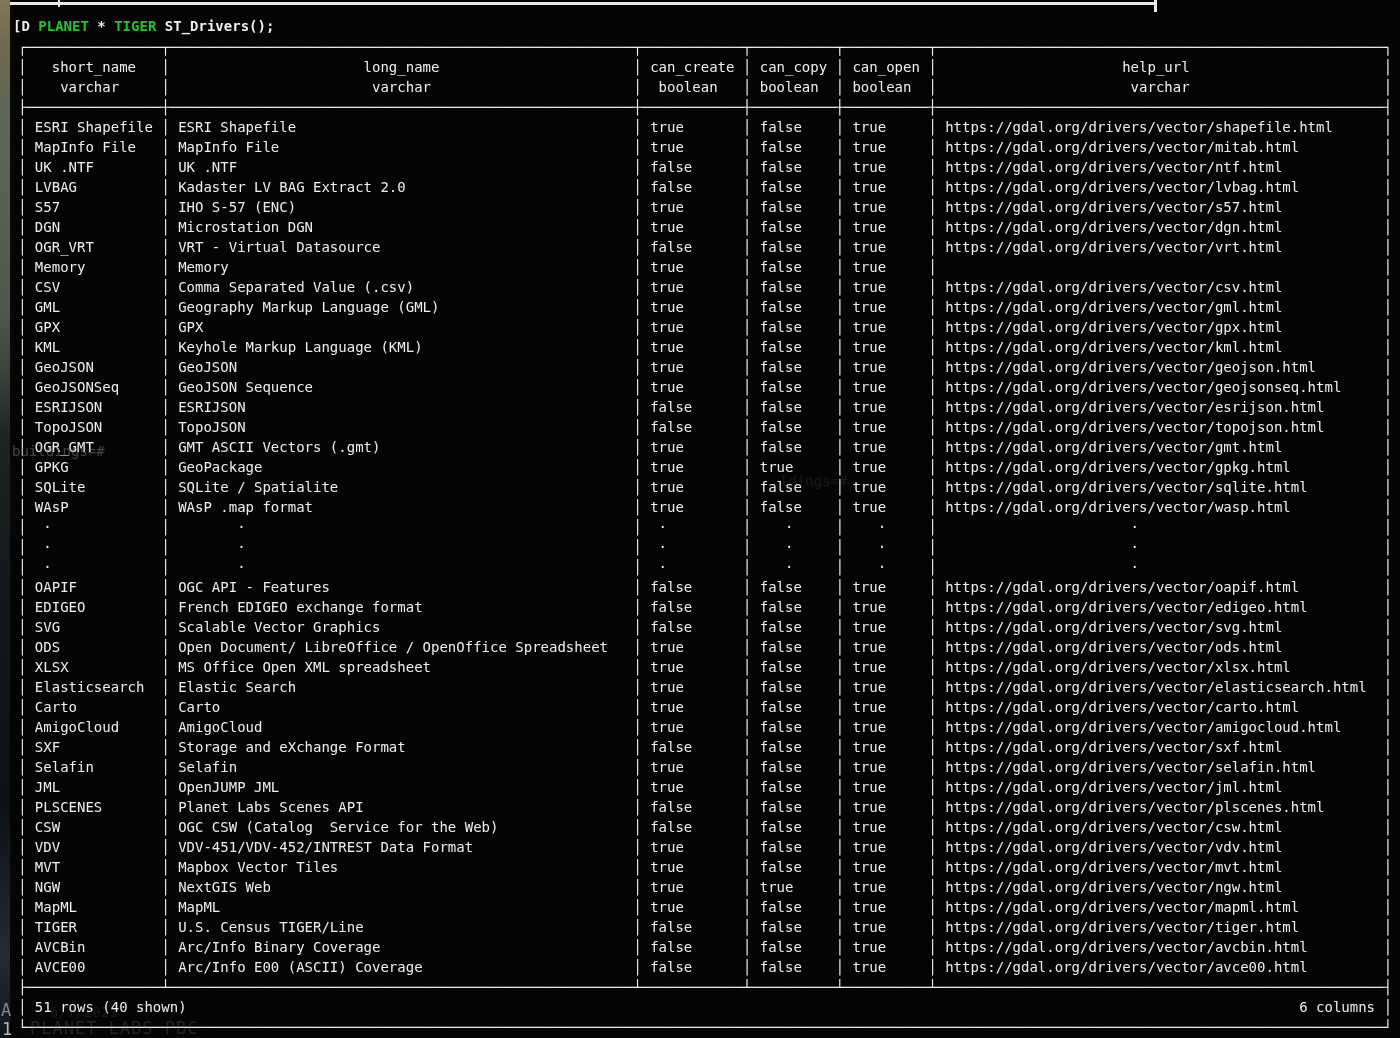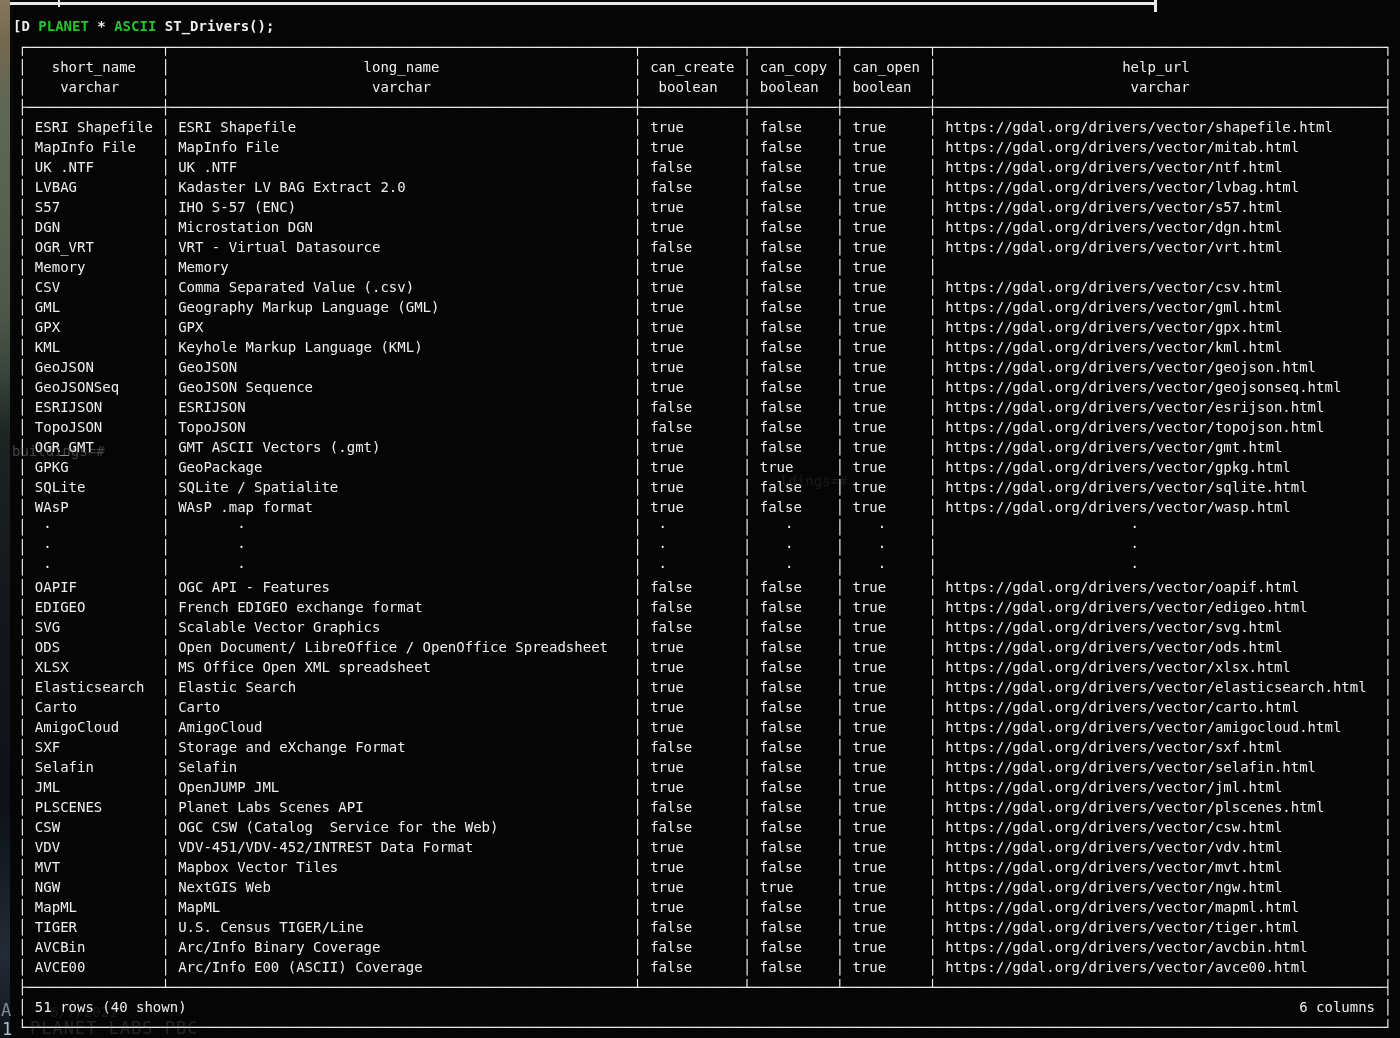--- a/index.html
+++ b/index.html
@@ -30,21 +30,21 @@
 </head>
 <body>
 
 <div class="wallpaper"></div>
 
 <div class="screen">
   <div class="win-border-h"></div>
   <div class="win-border-tick"></div>
   <div class="win-border-notch"></div>
 
-  <div class="query-line"><span>[D</span><span id="query-tokens"> <span class="kw">PLANET</span> <span class="">*</span> <span class="kw">ASCII</span> <span class="">ST_Drivers();</span></span></div>
+  <div class="query-line"><span>[D</span><span id="query-tokens"> <span class="kw">PLANET</span> <span class="">*</span> <span class="kw">TIGER</span> <span class="">ST_Drivers();</span></span></div>
 
   <div class="result" id="result-table"><div class="line">┌────────────────┬───────────────────────────────────────────────────────┬────────────┬──────────┬──────────┬─────────────────────────────────────────────────────┐</div><div class="line">│   short_name   │                       long_name                       │ can_create │ can_copy │ can_open │                      help_url                       │</div><div class="line">│    varchar     │                        varchar                        │  boolean   │ boolean  │ boolean  │                       varchar                       │</div><div class="line">├────────────────┼───────────────────────────────────────────────────────┼────────────┼──────────┼──────────┼─────────────────────────────────────────────────────┤</div><div class="line">│ ESRI Shapefile │ ESRI Shapefile                                        │ true       │ false    │ true     │ https://gdal.org/drivers/vector/shapefile.html      │</div><div class="line">│ MapInfo File   │ MapInfo File                                          │ true       │ false    │ true     │ https://gdal.org/drivers/vector/mitab.html          │</div><div class="line">│ UK .NTF        │ UK .NTF                                               │ false      │ false    │ true     │ https://gdal.org/drivers/vector/ntf.html            │</div><div class="line">│ LVBAG          │ Kadaster LV BAG Extract 2.0                           │ false      │ false    │ true     │ https://gdal.org/drivers/vector/lvbag.html          │</div><div class="line">│ S57            │ IHO S-57 (ENC)                                        │ true       │ false    │ true     │ https://gdal.org/drivers/vector/s57.html            │</div><div class="line">│ DGN            │ Microstation DGN                                      │ true       │ false    │ true     │ https://gdal.org/drivers/vector/dgn.html            │</div><div class="line">│ OGR_VRT        │ VRT - Virtual Datasource                              │ false      │ false    │ true     │ https://gdal.org/drivers/vector/vrt.html            │</div><div class="line">│ Memory         │ Memory                                                │ true       │ false    │ true     │                                                     │</div><div class="line">│ CSV            │ Comma Separated Value (.csv)                          │ true       │ false    │ true     │ https://gdal.org/drivers/vector/csv.html            │</div><div class="line">│ GML            │ Geography Markup Language (GML)                       │ true       │ false    │ true     │ https://gdal.org/drivers/vector/gml.html            │</div><div class="line">│ GPX            │ GPX                                                   │ true       │ false    │ true     │ https://gdal.org/drivers/vector/gpx.html            │</div><div class="line">│ KML            │ Keyhole Markup Language (KML)                         │ true       │ false    │ true     │ https://gdal.org/drivers/vector/kml.html            │</div><div class="line">│ GeoJSON        │ GeoJSON                                               │ true       │ false    │ true     │ https://gdal.org/drivers/vector/geojson.html        │</div><div class="line">│ GeoJSONSeq     │ GeoJSON Sequence                                      │ true       │ false    │ true     │ https://gdal.org/drivers/vector/geojsonseq.html     │</div><div class="line">│ ESRIJSON       │ ESRIJSON                                              │ false      │ false    │ true     │ https://gdal.org/drivers/vector/esrijson.html       │</div><div class="line">│ TopoJSON       │ TopoJSON                                              │ false      │ false    │ true     │ https://gdal.org/drivers/vector/topojson.html       │</div><div class="line">│ OGR_GMT        │ GMT ASCII Vectors (.gmt)                              │ true       │ false    │ true     │ https://gdal.org/drivers/vector/gmt.html            │</div><div class="line">│ GPKG           │ GeoPackage                                            │ true       │ true     │ true     │ https://gdal.org/drivers/vector/gpkg.html           │</div><div class="line">│ SQLite         │ SQLite / Spatialite                                   │ true       │ false    │ true     │ https://gdal.org/drivers/vector/sqlite.html         │</div><div class="line">│ WAsP           │ WAsP .map format                                      │ true       │ false    │ true     │ https://gdal.org/drivers/vector/wasp.html           │</div><div class="line">│  ·             │        ·                                              │  ·         │    ·     │    ·     │                       ·                             │</div><div class="line">│  ·             │        ·                                              │  ·         │    ·     │    ·     │                       ·                             │</div><div class="line">│  ·             │        ·                                              │  ·         │    ·     │    ·     │                       ·                             │</div><div class="line">│ OAPIF          │ OGC API - Features                                    │ false      │ false    │ true     │ https://gdal.org/drivers/vector/oapif.html          │</div><div class="line">│ EDIGEO         │ French EDIGEO exchange format                         │ false      │ false    │ true     │ https://gdal.org/drivers/vector/edigeo.html         │</div><div class="line">│ SVG            │ Scalable Vector Graphics                              │ false      │ false    │ true     │ https://gdal.org/drivers/vector/svg.html            │</div><div class="line">│ ODS            │ Open Document/ LibreOffice / OpenOffice Spreadsheet   │ true       │ false    │ true     │ https://gdal.org/drivers/vector/ods.html            │</div><div class="line">│ XLSX           │ MS Office Open XML spreadsheet                        │ true       │ false    │ true     │ https://gdal.org/drivers/vector/xlsx.html           │</div><div class="line">│ Elasticsearch  │ Elastic Search                                        │ true       │ false    │ true     │ https://gdal.org/drivers/vector/elasticsearch.html  │</div><div class="line">│ Carto          │ Carto                                                 │ true       │ false    │ true     │ https://gdal.org/drivers/vector/carto.html          │</div><div class="line">│ AmigoCloud     │ AmigoCloud                                            │ true       │ false    │ true     │ https://gdal.org/drivers/vector/amigocloud.html     │</div><div class="line">│ SXF            │ Storage and eXchange Format                           │ false      │ false    │ true     │ https://gdal.org/drivers/vector/sxf.html            │</div><div class="line">│ Selafin        │ Selafin                                               │ true       │ false    │ true     │ https://gdal.org/drivers/vector/selafin.html        │</div><div class="line">│ JML            │ OpenJUMP JML                                          │ true       │ false    │ true     │ https://gdal.org/drivers/vector/jml.html            │</div><div class="line">│ PLSCENES       │ Planet Labs Scenes API                                │ false      │ false    │ true     │ https://gdal.org/drivers/vector/plscenes.html       │</div><div class="line">│ CSW            │ OGC CSW (Catalog  Service for the Web)                │ false      │ false    │ true     │ https://gdal.org/drivers/vector/csw.html            │</div><div class="line">│ VDV            │ VDV-451/VDV-452/INTREST Data Format                   │ true       │ false    │ true     │ https://gdal.org/drivers/vector/vdv.html            │</div><div class="line">│ MVT            │ Mapbox Vector Tiles                                   │ true       │ false    │ true     │ https://gdal.org/drivers/vector/mvt.html            │</div><div class="line">│ NGW            │ NextGIS Web                                           │ true       │ true     │ true     │ https://gdal.org/drivers/vector/ngw.html            │</div><div class="line">│ MapML          │ MapML                                                 │ true       │ false    │ true     │ https://gdal.org/drivers/vector/mapml.html          │</div><div class="line">│ TIGER          │ U.S. Census TIGER/Line                                │ false      │ false    │ true     │ https://gdal.org/drivers/vector/tiger.html          │</div><div class="line">│ AVCBin         │ Arc/Info Binary Coverage                              │ false      │ false    │ true     │ https://gdal.org/drivers/vector/avcbin.html         │</div><div class="line">│ AVCE00         │ Arc/Info E00 (ASCII) Coverage                         │ false      │ false    │ true     │ https://gdal.org/drivers/vector/avce00.html         │</div><div class="line">├────────────────┴───────────────────────────────────────────────────────┴────────────┴──────────┴──────────┴─────────────────────────────────────────────────────┤</div><div class="line">│ 51 rows (40 shown)                                                                                                                                    6 columns │</div><div class="line">└─────────────────────────────────────────────────────────────────────────────────────────────────────────────────────────────────────────────────────────────────┘</div></div>
 
   <div class="ghost g-prompt-left">buildings=#</div>
   <div class="ghost g-prompt-mid">ldings=#</div>
 </div>
 
 <div class="ghost g-char-a">A</div>
 <div class="ghost g-char-1">1</div>
 <div class="ghost g-date">6/7/2021</div>

